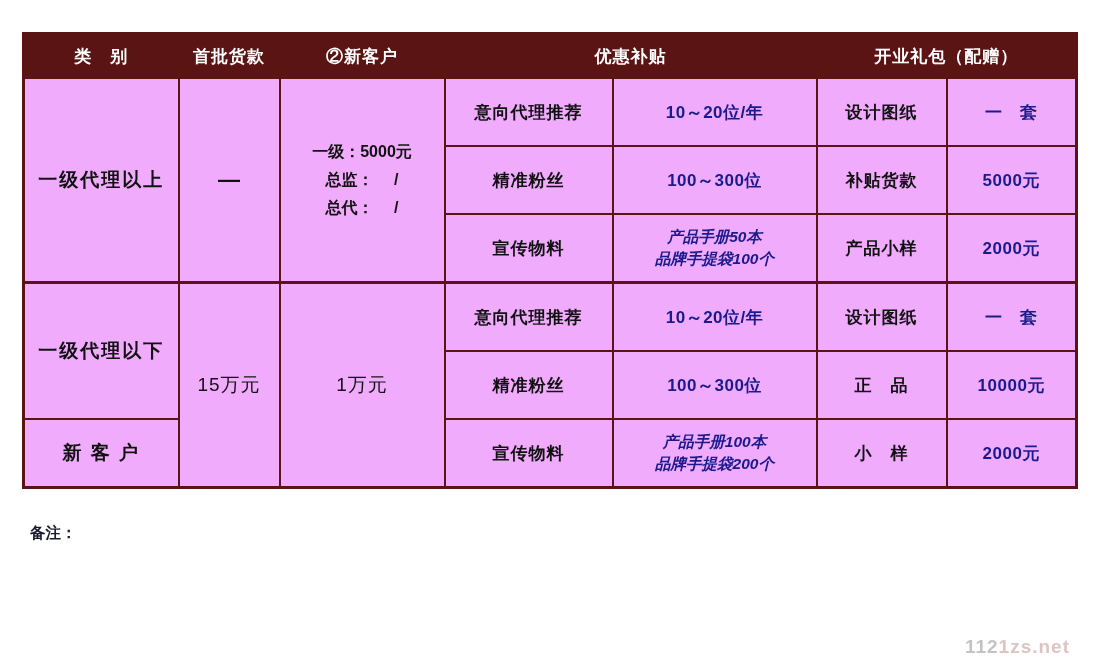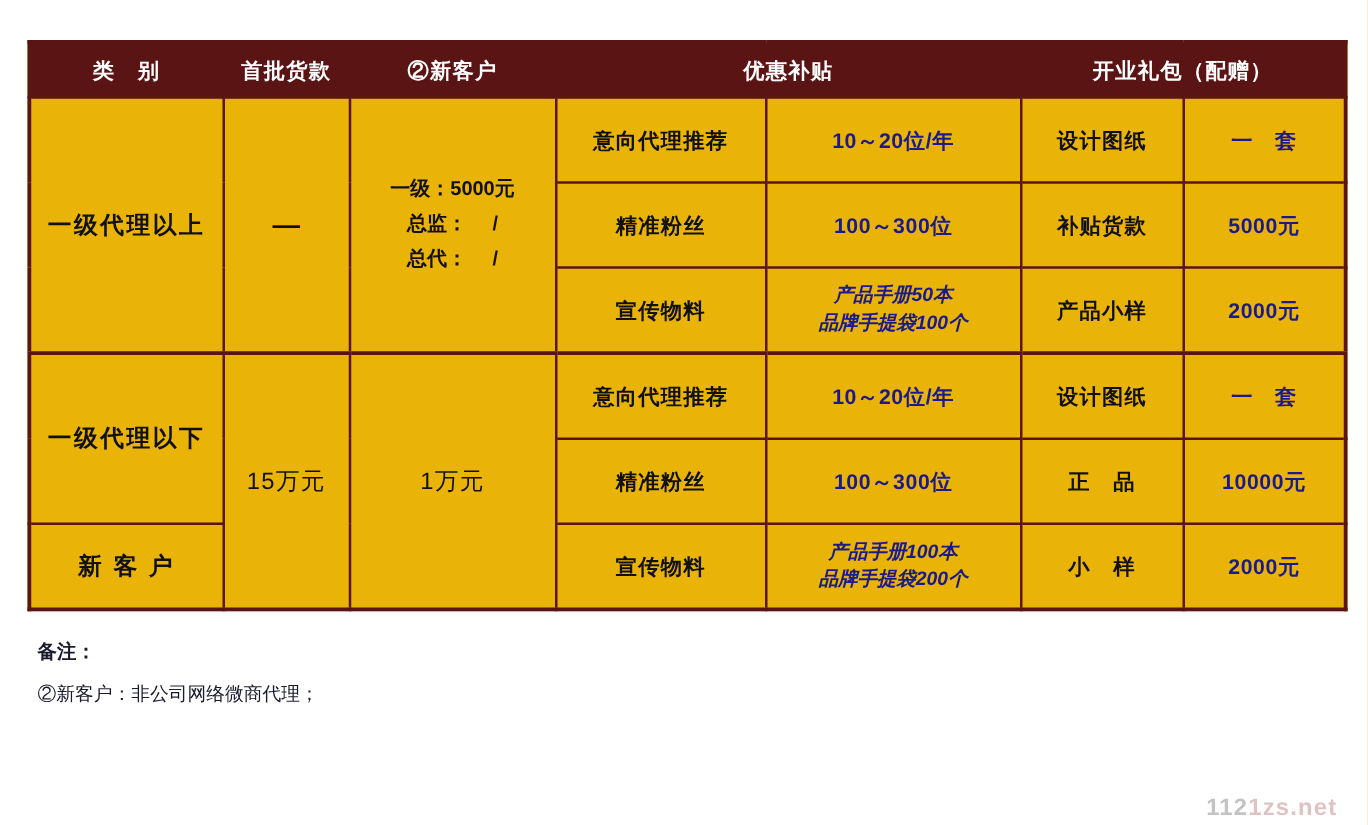--- a/index.html
+++ b/index.html
@@ -23,21 +23,21 @@
   .table-wrap {
     position: absolute;
     left: 22px;
     top: 32px;
     width: 1053px;
   }
   table.policy {
     border-collapse: collapse;
     table-layout: fixed;
     width: 1053px;
-    background: #eab308;
+    background: #f0abfc;
   }
   table.policy td, table.policy th {
     border: 2px solid #5a1414;
     padding: 0;
     text-align: center;
     vertical-align: middle;
   }
   .outer {
     border: 3px solid #5a1414;
   }
@@ -119,20 +119,21 @@
     top: 505px;
     width: 1030px;
     color: #1a1a2e;
     font-size: 15px;
     line-height: 2.15;
   }
   .notes .title {
     font-weight: bold;
     font-size: 15.5px;
     margin-bottom: 2px;
+    margin-top: 11px;
   }
   .notes .note-line {
     white-space: nowrap;
   }
   .watermark {
     position: absolute;
     right: 24px;
     bottom: 2px;
     font-size: 19px;
     font-weight: bold;
@@ -225,20 +226,19 @@
           </td>
           <td class="gift-label">小　样</td>
           <td class="gift-val">2000元</td>
         </tr>
       </tbody>
     </table>
   </div>
 
   <div class="notes">
     <div class="title">备注：</div>
-    <div class="note-line">②新客户：非公司网络微商代理；</div>
   </div>
 
   <div class="watermark">
     <span>112</span><span class="wm2">1zs.net</span>
   </div>
 
 </div>
 
 </body></html>

